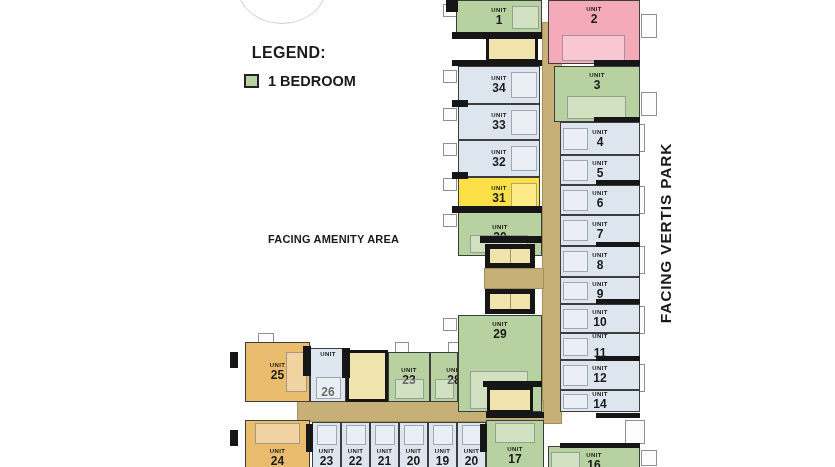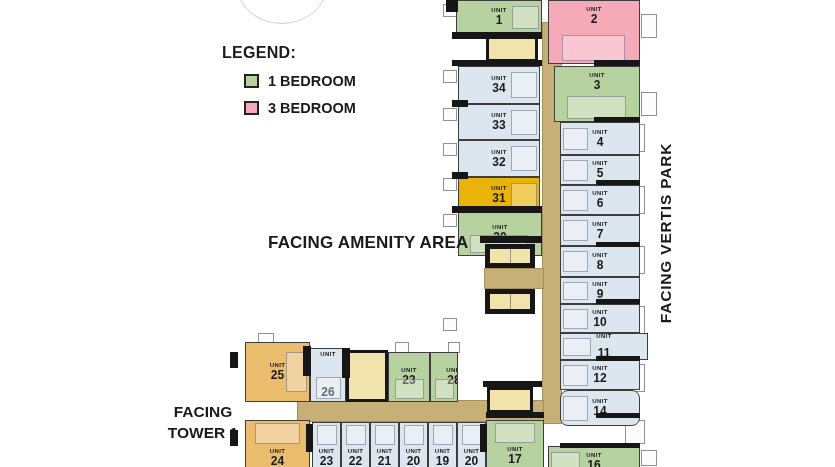--- a/index.html
+++ b/index.html
@@ -4,28 +4,28 @@
 <style>
   html,body{margin:0;padding:0;background:#ffffff;}
   .stage{
     position:relative;width:835px;height:467px;background:#ffffff;overflow:hidden;
     font-family:"Liberation Sans", sans-serif;color:#1a1a1a;
   }
   
   .compass{position:absolute;left:237px;top:-52px;width:88px;height:74px;
     border:1.5px solid #cfcfcf;border-radius:50%;background:transparent;}
   
-  .legend{position:absolute;left:222px;top:44px;z-index:10;}
+  .legend{position:absolute;left:222px;top:44px;z-index:10;text-align:center;}
   .legend-title{font-size:16px;font-weight:bold;letter-spacing:.3px;}
   .legend-item{display:flex;align-items:center;gap:9px;margin:11px 0 0 22px;}
   .swatch{width:15px;height:14px;border:2px solid #222;box-sizing:border-box;flex:0 0 auto;}
   .legend-label{font-size:14.5px;font-weight:bold;white-space:nowrap;}
   
   .lbl{position:absolute;font-weight:bold;color:#1a1a1a;z-index:10;}
-  .lbl-amenity{left:268px;top:233px;font-size:17px;letter-spacing:.2px;white-space:nowrap;}
+  .lbl-amenity{left:268px;top:233px;font-size:11px;letter-spacing:.2px;white-space:nowrap;}
   .lbl-tower{left:138px;top:402px;width:130px;text-align:center;font-size:15.5px;
     line-height:1.35;white-space:pre-line;}
   .lbl-vertis{left:561px;top:224px;width:210px;height:18px;text-align:center;font-size:15.5px;
     letter-spacing:.8px;transform:rotate(-90deg);transform-origin:center center;white-space:nowrap;}
   
   .plan{position:absolute;inset:0;}
   .corridor{position:absolute;z-index:2;border:1px solid #a4905d;box-sizing:border-box;}
   .balcony{position:absolute;z-index:1;border:1px solid #909090;background:#fcfcfc;box-sizing:border-box;}
   .unit{position:absolute;z-index:3;border:1px solid #3d3d3d;box-sizing:border-box;
     display:flex;flex-direction:column;align-items:center;justify-content:center;overflow:hidden;}
@@ -55,29 +55,23 @@
 <div class="stage">
 
   <div class="compass"></div>
 
   <div class="legend">
     <div class="legend-title">LEGEND:</div>
     <div class="legend-item">
       <span class="swatch" style="background: rgb(184, 209, 160);"></span>
       <span class="legend-label">1 BEDROOM</span>
     </div>
-    <div class="legend-item">
-      <span class="swatch" style="background: rgb(244, 170, 185);"></span>
-      <span class="legend-label">3 BEDROOM</span>
-    </div>
   </div>
 
   <div class="lbl lbl-amenity">FACING AMENITY AREA</div>
-  <div class="lbl lbl-tower">FACING
-TOWER 1</div>
   <div class="lbl lbl-vertis">FACING VERTIS PARK</div>
 
   <div class="plan">
       <div class="corridor" style="left: 542px; top: 22px; width: 20px; height: 402px; background: rgb(198, 176, 120);"></div>
       <div class="corridor" style="left: 484px; top: 268px; width: 60px; height: 21px; background: rgb(198, 176, 120);"></div>
       <div class="corridor" style="left: 297px; top: 400px; width: 247px; height: 22px; background: rgb(198, 176, 120);"></div>
       <div class="balcony" style="left: 641px; top: 14px; width: 16px; height: 24px;"></div>
       <div class="balcony" style="left: 641px; top: 92px; width: 16px; height: 24px;"></div>
       <div class="balcony" style="left: 625px; top: 124px; width: 20px; height: 28px;"></div>
       <div class="balcony" style="left: 625px; top: 186px; width: 20px; height: 28px;"></div>
@@ -129,29 +123,29 @@
         <span class="un">8</span>
       </div>
       <div class="unit o-l" style="left: 560px; top: 277px; width: 80px; height: 27px; background: rgb(221, 230, 239);">
         <span class="uw">UNIT</span>
         <span class="un">9</span>
       </div>
       <div class="unit o-l" style="left: 560px; top: 304px; width: 80px; height: 29px; background: rgb(221, 230, 239);">
         <span class="uw">UNIT</span>
         <span class="un">10</span>
       </div>
-      <div class="unit o-l" style="left: 560px; top: 333px; width: 88px; height: 27px; background: rgb(221, 230, 239); gap: 7px;">
+      <div class="unit o-l" style="left: 560px; top: 333px; width: 80px; height: 27px; background: rgb(221, 230, 239); gap: 7px;">
         <span class="uw">UNIT</span>
         <span class="un">11</span>
       </div>
       <div class="unit o-l" style="left: 560px; top: 360px; width: 80px; height: 30px; background: rgb(221, 230, 239);">
         <span class="uw">UNIT</span>
         <span class="un">12</span>
       </div>
-      <div class="unit o-l" style="left: 560px; top: 390px; width: 80px; height: 36px; background: rgb(221, 230, 239); border-radius: 8px;">
+      <div class="unit o-l" style="left: 560px; top: 390px; width: 80px; height: 22px; background: rgb(221, 230, 239);">
         <span class="uw">UNIT</span>
         <span class="un">14</span>
       </div>
       <div class="unit o-l" style="left: 560px; top: 418px; width: 80px; height: 28px; background: rgb(221, 230, 239); margin-top: 36px;">
         <span class="uw">UNIT</span>
         <span class="un">15</span>
       </div>
       <div class="unit o-l la-t" style="left: 548px; top: 446px; width: 92px; height: 34px; background: rgb(184, 209, 160);">
         <span class="uw">UNIT</span>
         <span class="un">16</span>
@@ -197,25 +191,29 @@
         <span class="un">26</span>
       </div>
       <div class="unit o-b" style="left: 388px; top: 352px; width: 42px; height: 50px; background: rgb(184, 209, 160);">
         <span class="uw">UNIT</span>
         <span class="un">23</span>
       </div>
       <div class="unit o-b" style="left: 430px; top: 352px; width: 28px; height: 50px; background: rgb(184, 209, 160); padding-left: 20px;">
         <span class="uw">UNIT</span>
         <span class="un">28</span>
       </div>
+      <div class="unit o-b la-t" style="left: 458px; top: 315px; width: 84px; height: 97px; background: rgb(184, 209, 160);">
+        <span class="uw">UNIT</span>
+        <span class="un">29</span>
+      </div>
       <div class="unit o-b" style="left: 458px; top: 212px; width: 84px; height: 44px; background: rgb(184, 209, 160);">
         <span class="uw">UNIT</span>
         <span class="un">30</span>
       </div>
-      <div class="unit o-r" style="left: 458px; top: 177px; width: 82px; height: 35px; background: #eab308;">
+      <div class="unit o-r" style="left: 458px; top: 177px; width: 82px; height: 35px; background: #fde047;">
         <span class="uw">UNIT</span>
         <span class="un">31</span>
       </div>
       <div class="unit o-r" style="left: 458px; top: 140px; width: 82px; height: 37px; background: rgb(221, 230, 239);">
         <span class="uw">UNIT</span>
         <span class="un">32</span>
       </div>
       <div class="unit o-r" style="left: 458px; top: 104px; width: 82px; height: 36px; background: rgb(221, 230, 239);">
         <span class="uw">UNIT</span>
         <span class="un">33</span>

